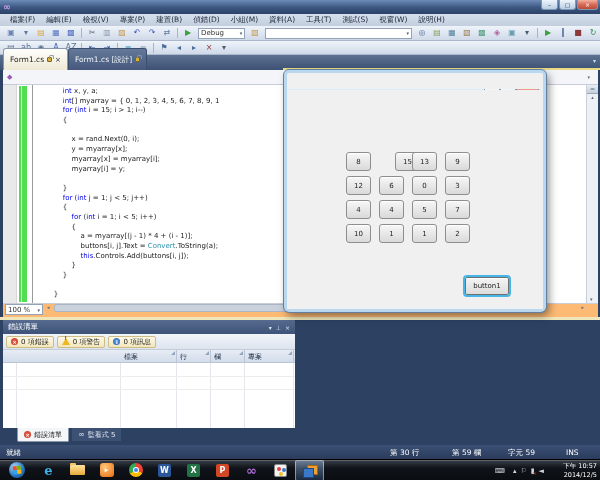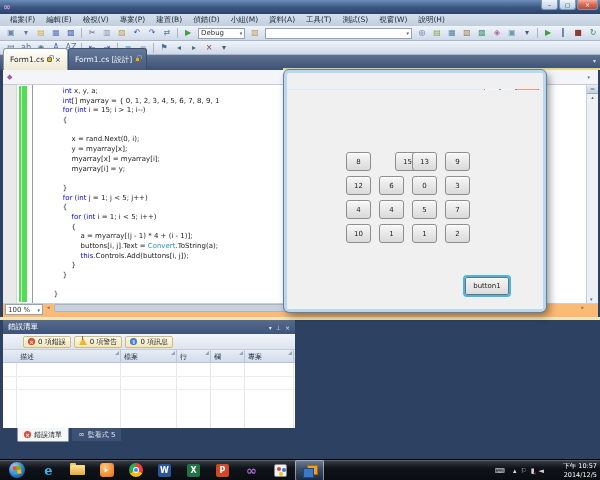--- a/index.html
+++ b/index.html
@@ -50,21 +50,21 @@
 #ed-vscroll{position:absolute;right:0;top:0;width:12px;height:218px;background:#edf0f4;border-left:1px solid #c8cdd6;font-size:5px;color:#5a6a80;text-align:center}
 #ed-vscroll .split{display:block;height:9px;background:linear-gradient(#e8eef6,#c3cfde);border-bottom:1px solid #9aa8ba;font-size:6px;line-height:8px}
 #ed-hscroll{left:3px;top:303px;width:595px;height:14px;background:#fdba74;border-top:1px solid #c8cdd6;display:flex;font-size:5px;color:#5a6a80}
 #zoom-combo{width:38px;height:11px;margin-left:2px}
 #ed-hthumb{width:300px;height:8px;background:#c9d1dd;border:1px solid #aab6c6;border-radius:2px;margin-left:4px}
 #ysep{left:0;top:317px;width:600px;height:3px;background:#efe7ba}
 
 .panel-title{height:14px;background:linear-gradient(#576b8f,#3d5379);color:#fff;font-size:7.5px;display:flex;align-items:center;padding:0 5px}
 .pt-icons{margin-left:auto;display:flex;gap:4px;font-size:6px;color:#dce4ee}
 #errorlist{left:3px;top:320px;width:292px;height:125px}
-#el-toolbar{position:absolute;left:0;top:14px;width:292px;height:16px;background:linear-gradient(#f1f5f9,#dde4ee);border-bottom:1px solid #c3ccd9;display:flex;align-items:center;gap:3px;padding-left:20px}
+#el-toolbar{position:absolute;left:0;top:14px;width:292px;height:16px;background:linear-gradient(#f1f5f9,#dde4ee);border-bottom:1px solid #c3ccd9;display:flex;align-items:center;gap:3px;padding-left:3px}
 .filter-btn{display:inline-flex;align-items:center;gap:3px;background:linear-gradient(#fdf9e8,#f2e6bb);border:1px solid #cdbd85;border-radius:2px;font-size:7px;color:#1c1c1c;padding:1px 4px;height:12px}
 .ficon{width:7px;height:7px;border-radius:50%;display:inline-flex;align-items:center;justify-content:center;font-size:5px;color:#fff;font-weight:bold}
 .ficon.error{background:radial-gradient(#f07060,#c22a10)}
 .ficon.warning{width:0;height:0;border-radius:0;border-left:4px solid transparent;border-right:4px solid transparent;border-bottom:7px solid #f0b820;color:#5a4000;font-size:5px;line-height:8px}
 .ficon.info{background:radial-gradient(#70a8e8,#1a5ab8)}
 #colhdrs{position:absolute;left:0;top:30px;width:292px;height:13px;background:linear-gradient(#e7edf5,#d2dcea);border-bottom:1px solid #b9c5d6}
 .colhdr{position:absolute;top:0;height:13px;border-right:1px solid #b9c5d6;font-size:7px;color:#23324a;padding:2px 0 0 3px}
 .sortmark{position:absolute;right:1px;top:1px;width:0;height:0;border-bottom:4px solid #93a5bc;border-left:4px solid transparent}
 #elbody{position:absolute;left:0;top:43px;width:292px;height:65px;background:#fff}
 .colline{position:absolute;top:0;width:1px;height:100%;background:#e4e7ec}
@@ -277,21 +277,20 @@
         <span class="filter-btn">
           <span class="ficon warning">!</span>
           <span>0 項警告</span>
         </span>
         <span class="filter-btn">
           <span class="ficon info">i</span>
           <span>0 項訊息</span>
         </span>
       </div>
     <div id="colhdrs">
-        <span class="colhdr" style="left: 14px; width: 104px;"><span>描述</span><span class="sortmark"></span></span>
         <span class="colhdr" style="left: 118px; width: 56px;"><span>檔案</span><span class="sortmark"></span></span>
         <span class="colhdr" style="left: 174px; width: 34px;"><span>行</span><span class="sortmark"></span></span>
         <span class="colhdr" style="left: 208px; width: 34px;"><span>欄</span><span class="sortmark"></span></span>
         <span class="colhdr" style="left: 242px; width: 49px;"><span>專案</span><span class="sortmark"></span></span>
       </div>
     <div id="elbody">
         <div class="colline" style="left: 13px;"></div>
         <div class="colline" style="left: 117px;"></div>
         <div class="colline" style="left: 173px;"></div>
         <div class="colline" style="left: 207px;"></div>
@@ -306,20 +305,27 @@
           <span>錯誤清單</span>
         </span>
         <span class="ptab inactive">
           <span class="watch-icon">∞</span>
           <span>監看式 5</span>
         </span>
       </div>
   </div>
 
 
+  <div id="statusbar" class="abs">
+    <span id="st-ready">就緒</span>
+    <span id="st-line">第 30 行</span>
+    <span id="st-col">第 59 欄</span>
+    <span id="st-char">字元 59</span>
+    <span id="st-ins">INS</span>
+  </div>
 
   <div id="yellow-line" class="abs"></div>
   <div id="form-win" class="abs">
     <div id="fw-titlebar">
       <span id="fw-icon"></span>
       <span id="fw-title">Form1</span>
       <span id="fw-ghost">void button1_Click(object sender, EventArgs e</span>
       <span id="fw-caps">
           <span class="fwcb">–</span>
           <span class="fwcb">▢</span>

